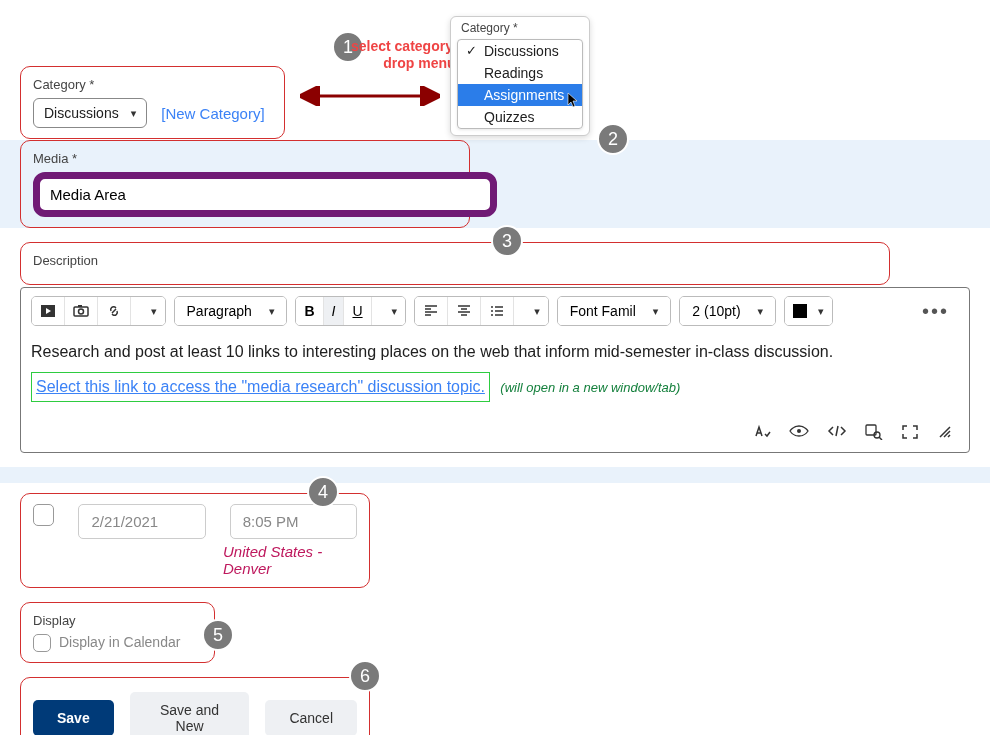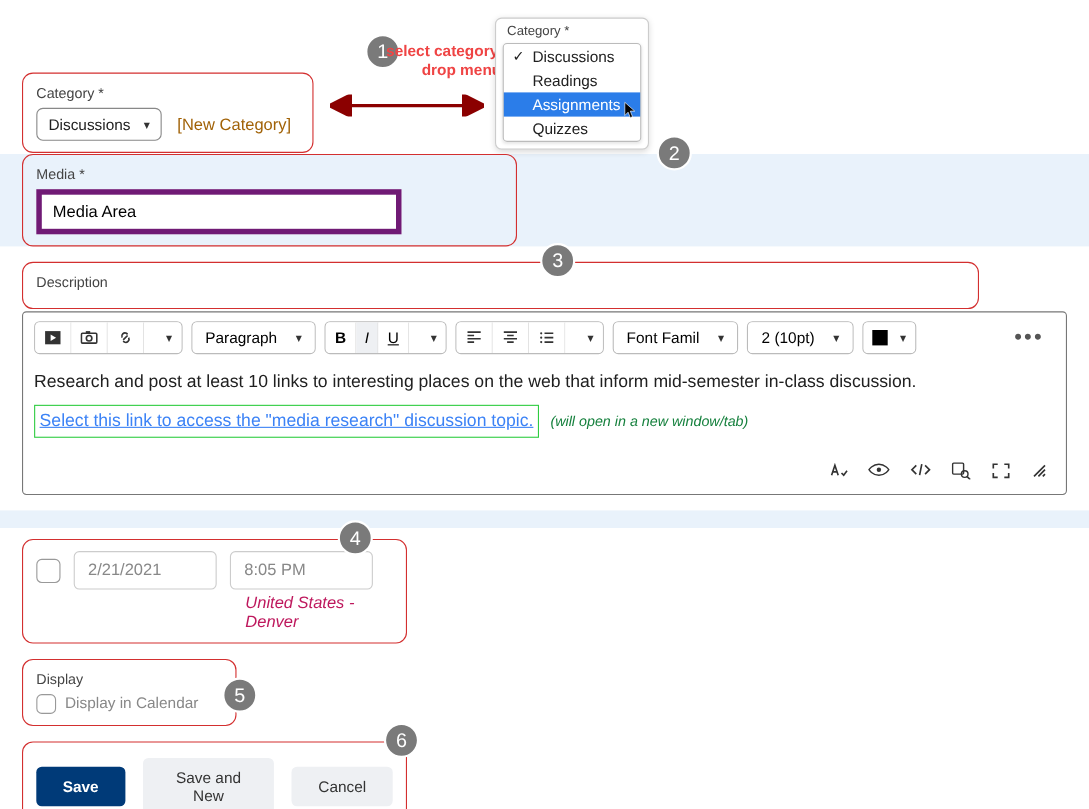--- a/index.html
+++ b/index.html
@@ -35,24 +35,24 @@
 
   .field-label { font-size: 13px; color: #444; margin-bottom: 6px; display:block;}
 
   .select-box {
     display: inline-flex; align-items: center;
     border: 1px solid #888; border-radius: 6px;
     padding: 6px 10px; font-size: 14px; background:#fff;
     cursor: pointer;
   }
   .chev { margin-left: 12px; font-size: 11px; color:#333;}
-  .new-cat-link { color: #a16207; margin-left: 14px; font-size: 15px; }
+  .new-cat-link { color: #3b82f6; margin-left: 14px; font-size: 15px; }
 
   .text-input {
-    width: 332px; border:5px solid #701a75; border-radius:0;
+    width: 464px; border:7px solid #701a75; border-radius:12px;
     padding: 7px 10px; font-size:15px;
   }
 
   .blue-band { background:#e9f2fb; padding:0; margin:0 -20px 14px -20px; }
   .blue-band .callout { margin:0 20px; background:#e9f2fb;}
 
   
   .demo-dropdown {
     position:absolute; left:430px; top:6px;
     border:1px solid #ccc; border-radius:6px;
@@ -91,21 +91,21 @@
   .ico { width:16px; height:16px; display:inline-block; }
   .more-dots { font-size:20px; letter-spacing:2px; color:#555; margin-left:auto; padding:0 10px;}
   .rte-body { font-size:16px; line-height:1.5; padding:4px 0 8px 0;}
   .rte-link-box { border:1px solid #2ecc40; padding:2px 4px; display:inline-block; margin-top:8px;}
   .rte-link-box a { color:#3b82f6; text-decoration:underline; font-size:16px;}
   .rte-hint { font-style:italic; color:#15803d; font-size:13px; margin-left:6px;}
   .rte-footer { display:flex; gap:18px; justify-content:flex-end; padding:14px 6px 0 0; color:#333;}
   .rte-footer span { cursor:pointer; font-size:16px;}
 
   
-  .due-row { display:flex; align-items:center; gap:12px; }
+  .due-row { display:flex; gap:24px; }
   .chk { width:22px; height:22px; border:1px solid #999; border-radius:5px; background:#fff;}
   .ghost-input {
     border:1px solid #ccc; border-radius:5px; padding:8px 12px;
     color:#888; font-size:15px; width:130px;
   }
   .tz-note { color:#be185d; font-style:italic; margin-left:190px; margin-top:4px; font-size:15px;}
 
   .btn-row { display:flex; gap:16px; align-items:center;}
   .btn { padding:10px 24px; border-radius:5px; font-size:14px; border:none; cursor:pointer;}
   .btn-primary { background:#003a78; color:#fff; font-weight:600;}

